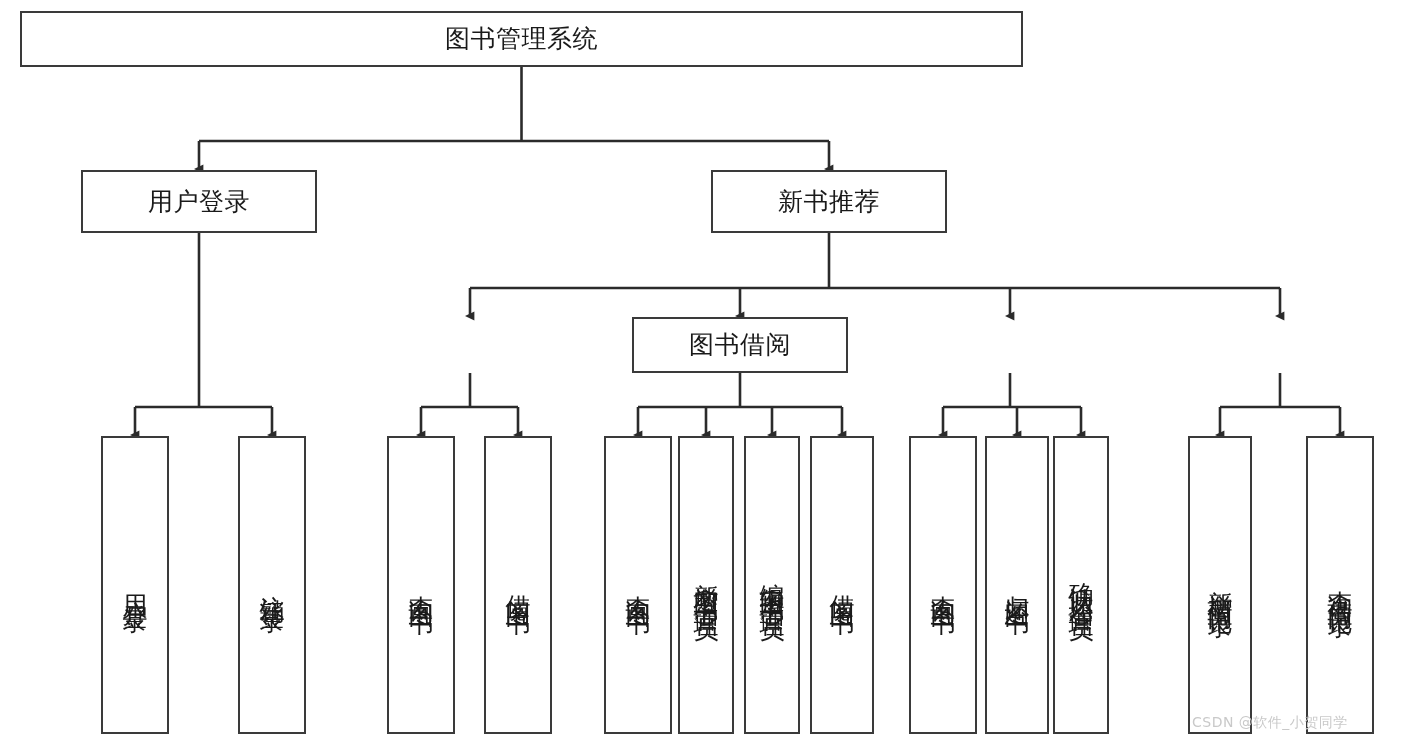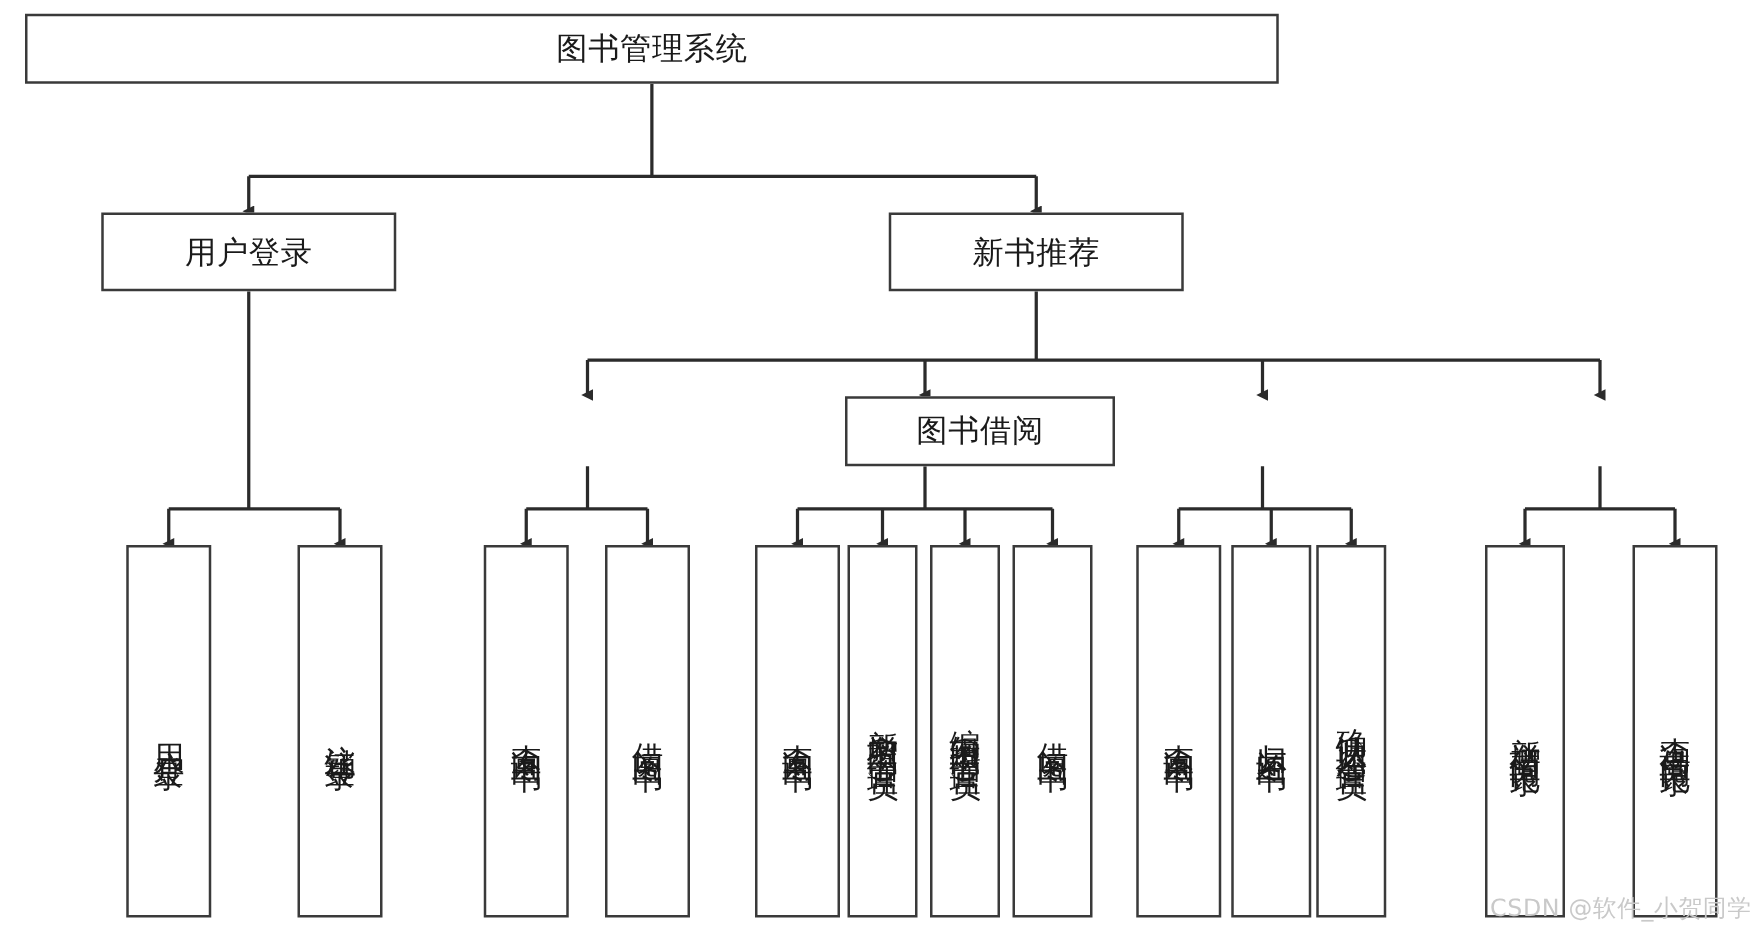--- a/index.html
+++ b/index.html
@@ -59,21 +59,21 @@
     writing-mode: vertical-rl;
     text-orientation: upright;
     font-size: 25px;
     line-height: 1;
     letter-spacing: 5px;
     white-space: nowrap;
     text-align: center;
   }
   .watermark {
     position: absolute;
-    font-size: 19px;
+    font-size: 14px;
     color: #c9c9c9;
     white-space: nowrap;
     z-index: 5;
     letter-spacing: 0.5px;
   }
 </style>
 </head>
 <body>
 
 <div id="canvas">
@@ -125,21 +125,21 @@
     <span class="label">图书管理系统</span>
   </div>
 
   <div class="node h" style="left: 81px; top: 170px; width: 236px; height: 63px;">
     <span class="label">用户登录</span>
   </div>
   <div class="node h" style="left: 711px; top: 170px; width: 236px; height: 63px;">
     <span class="label">新书推荐</span>
   </div>
 
-  <div class="node h" style="left: 632px; top: 317px; width: 216px; height: 56px; margin-left: 44px;">
+  <div class="node h" style="left: 632px; top: 317px; width: 216px; height: 56px;">
     <span class="label">图书借阅</span>
   </div>
 
   <div class="node leaf" style="left: 101px; top: 436px; width: 68px; height: 298px;">
     <span class="label">用户登录</span>
   </div>
   <div class="node leaf" style="left: 238px; top: 436px; width: 68px; height: 298px;">
     <span class="label">注销登录</span>
   </div>
   <div class="node leaf" style="left: 387px; top: 436px; width: 68px; height: 298px;">

